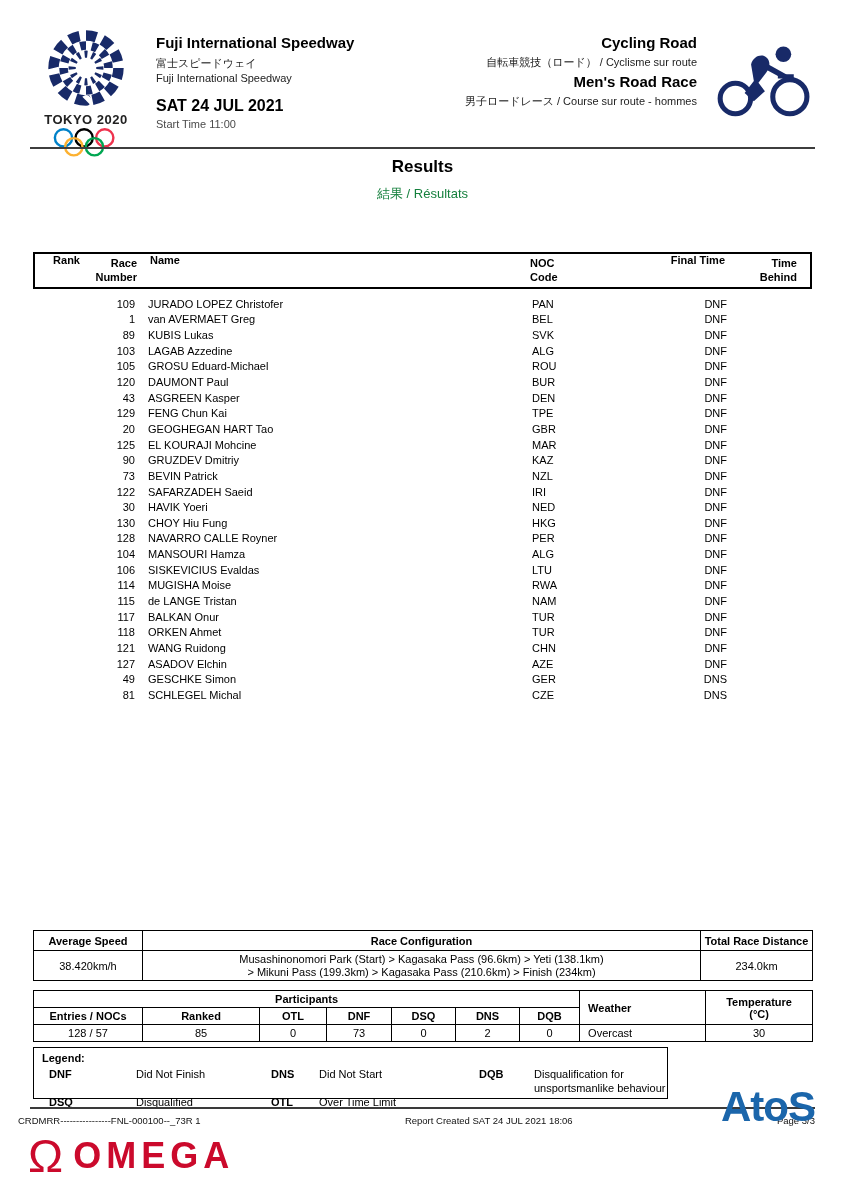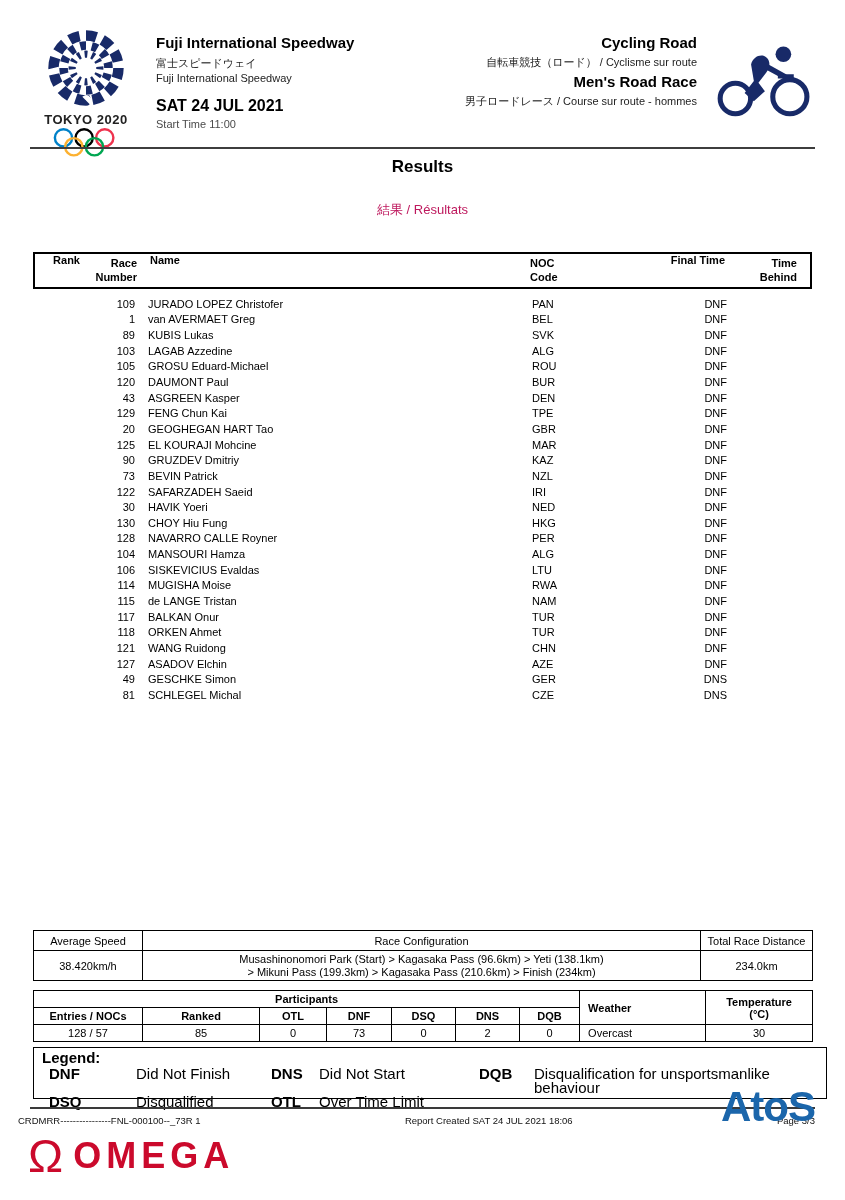--- a/index.html
+++ b/index.html
@@ -27,21 +27,21 @@
   .event-name { font-size:15px; font-weight:bold; margin-top:3px; }
   .event-sub { font-size:11px; margin-top:4px; color:#222; }
 
   .pictogram { position:absolute; right:33px; top:42px; }
 
   .header-rule { position:absolute; top:147px; left:30px; right:30px; border-top:2px solid #3d3d3d; }
 
   
   .title-block { position:absolute; top:157px; left:0; width:100%; text-align:center; }
   .title-main { font-size:17px; font-weight:bold; }
-  .title-sub { font-size:13px; color:#be185d; margin-top:24px; }
+  .title-sub { font-size:13px; color:#15803d; margin-top:8px; }
 
   
   .results { position:absolute; top:252px; left:33px; width:779px; }
   .thead { display:flex; height:37px; border:2px solid #000; font-weight:bold; font-size:11px; }
   .thead .cell { display:flex; height:100%; }
   .thead .single { align-items:flex-start; }
   .thead .stack { flex-direction:column; justify-content:space-between; padding-top:3px; padding-bottom:4px; }
   .c-rank { width:45px; }
   .c-num  { width:57px; }
   .c-name { flex:1; padding-left:13px; }
@@ -61,30 +61,30 @@
   .trow .c-tb { justify-content:flex-end; }
 
   
   table { border-collapse:collapse; table-layout:fixed; }
   .info-table, .part-table { position:absolute; left:33px; width:779px; font-size:11px; }
   .info-table { top:930px; }
   .part-table { top:990px; }
   .info-table th, .info-table td, .part-table th, .part-table td {
     border:1.5px solid #000; text-align:center; vertical-align:middle; padding:1px 3px;
   }
-  .info-table th { height:20px; font-weight:normal; }
+  .info-table th { height:20px; font-weight:bold; }
   .info-table td { height:30px; }
   .cfg-line { line-height:13px; }
   .part-table th, .part-table td { height:17px; }
   .part-table th { font-weight:bold; }
   .cell-left { text-align:left !important; padding-left:8px !important; }
   .temp-head { line-height:12px; }
 
   
-  .legend-box { position:absolute; top:1047px; left:33px; width:794px; height:52px; border:1.5px solid #000; font-size:15px; }
+  .legend-box { position:absolute; top:1047px; left:33px; width:635px; height:52px; border:1.5px solid #000; font-size:11px; }
   .legend-title { font-weight:bold; padding:4px 0 0 8px; line-height:12px; }
   .legend-grid { display:grid; grid-template-columns:87px 135px 48px 160px 55px auto; padding-left:15px; margin-top:3px; line-height:14px; }
   .legend-code { font-weight:bold; }
 
   
   .footer-rule { position:absolute; top:1107px; left:30px; right:30px; border-top:2.5px solid #3a3a3a; }
   .footer-meta { position:absolute; top:1115px; left:18px; right:30px; display:flex; justify-content:space-between; font-size:9.5px; color:#111; }
   .omega-logo { position:absolute; left:28px; top:1134px; display:flex; align-items:center; }
   .omega-symbol { font-size:47px; line-height:44px; font-weight:normal; }
   .omega-text { font-size:36px; font-weight:bold; letter-spacing:5px; margin-left:10px; }

